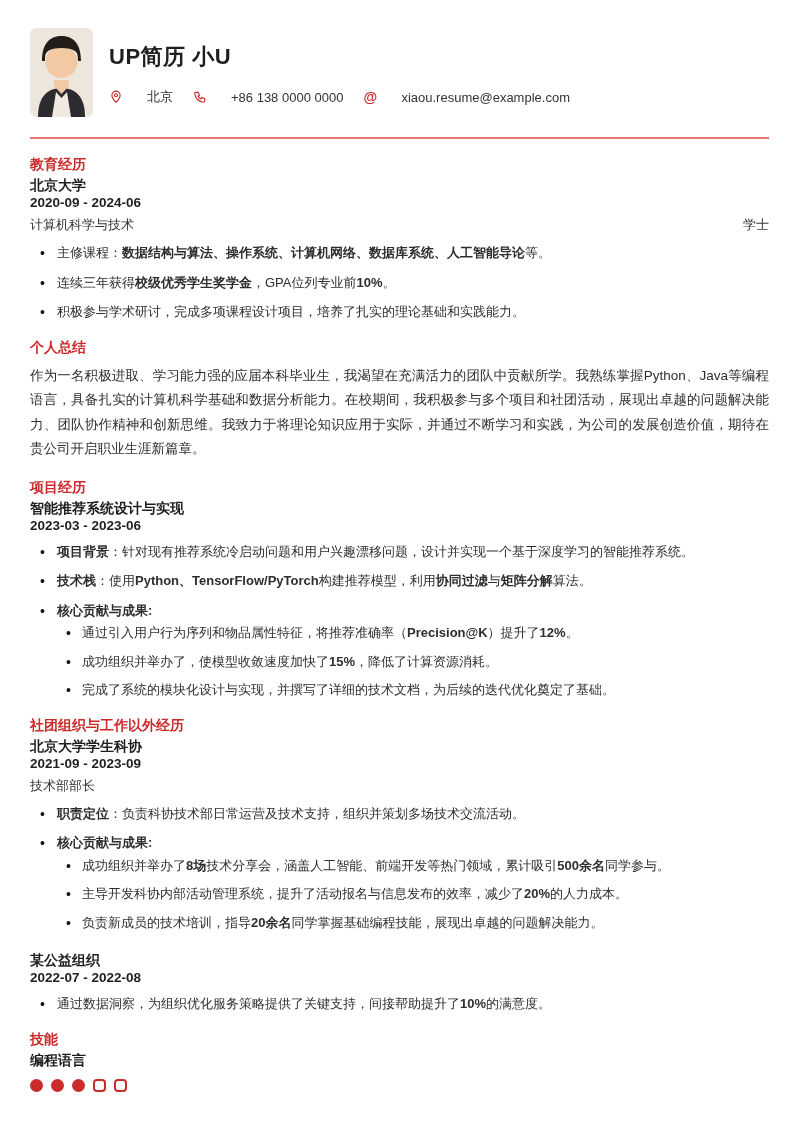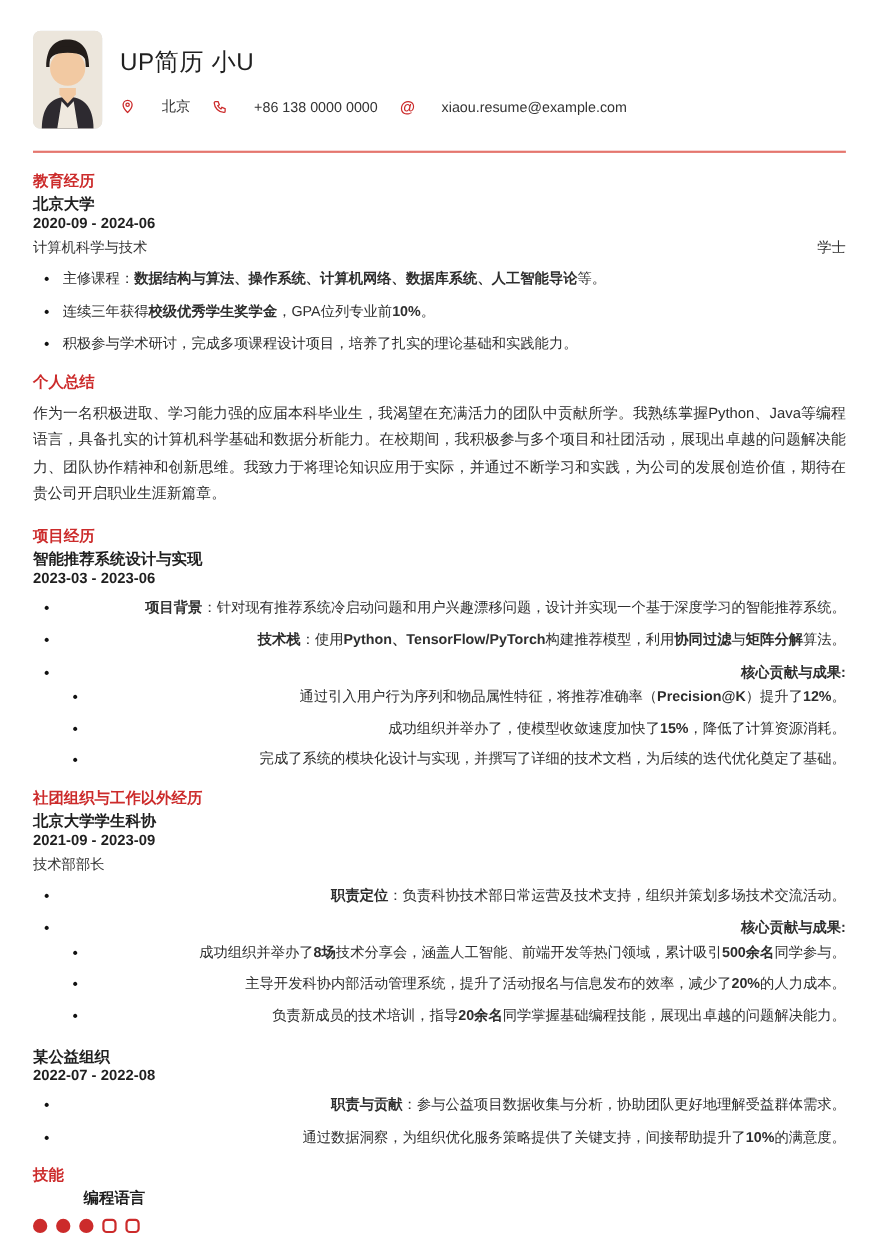--- a/index.html
+++ b/index.html
@@ -12,21 +12,21 @@
   *{box-sizing:border-box;}
   html,body{margin:0;padding:0;background:#ffffff;}
   body{font-family:"Liberation Sans","DejaVu Sans",sans-serif;color:var(--text);}
   .page{width:799px;min-height:1130px;margin:0 auto;background:#fff;padding:28px 30px 24px 30px;}
 
   
   .header{display:flex;align-items:flex-start;gap:16px;}
   .avatar{width:63px;height:89px;border-radius:7px;overflow:hidden;flex:0 0 auto;background:#ddd;}
   .avatar svg{display:block;width:100%;height:100%;}
   .header-right{padding-top:10px;}
-  .name{font-size:22px;font-weight:400;color:var(--heading);margin:4px 0 16px 0;letter-spacing:.5px;}
+  .name{font-size:22px;font-weight:700;color:var(--heading);margin:4px 0 16px 0;letter-spacing:.5px;}
   .contact{display:flex;align-items:center;gap:20px;font-size:13px;color:#333;}
   .contact-item{display:flex;align-items:center;gap:24px;}
   .cicon{display:inline-flex;width:14px;height:14px;align-items:center;justify-content:center;color:var(--accent);}
   .cicon svg{width:14px;height:14px;}
   .at-glyph{color:var(--accent);font-weight:700;font-size:14px;line-height:1;}
   .divider{border:none;border-top:2px solid var(--divider);margin:20px 0 0 0;}
 
   
   .section-title{color:var(--accent);font-weight:700;font-size:14px;margin:17px 0 3px 0;}
   .entry-head{display:flex;justify-content:space-between;align-items:baseline;flex-direction:column;}
@@ -37,27 +37,27 @@
   ul.bullets{list-style:none;margin:9px 0 6px 0;padding:0;}
   ul.bullets > li{position:relative;padding-left:27px;margin-bottom:10px;font-size:13px;line-height:1.5;color:var(--text);}
   ul.bullets > li::before{content:"\2022";position:absolute;left:10px;top:0;color:#111;font-size:14px;}
   ul.bullets.sub{margin:3px 0 0 0;}
   ul.bullets.sub > li{padding-left:25px;margin-bottom:9px;}
   ul.bullets.sub > li::before{left:9px;}
   .b{font-weight:700;}
 
   .summary-text{font-size:13.5px;line-height:1.82;text-align:justify;margin:7px 0 0 0;color:var(--text);}
 
-  .entry-block{margin-bottom:4px;text-align:right;}
+  .entry-block{margin-bottom:4px;}
   .entry-gap{height:10px;}
 
   
   .skill-group{margin:0 0 15px 0;}
   .skill-name{font-weight:700;font-size:14px;color:var(--heading);margin:12px 0 9px 0;}
-  .skill-name.first{margin-top:2px;margin-left:46px;}
+  .skill-name.first{margin-top:2px;}
   .dots{display:flex;gap:8px;margin:0 0 12px 0;}
   .dot{width:13px;height:13px;display:inline-block;}
   .dot.filled{background:var(--accent);border-radius:50%;}
   .dot.empty{border:2.5px solid var(--accent);border-radius:4px;background:#fff;}
 </style>
 </head>
 <body>
 
 <div class="page">
 
@@ -166,21 +166,20 @@
     </div>
 
     <div class="entry-gap"></div>
 
     <div class="entry-block">
       <div class="entry-head">
         <span class="entry-title">某公益组织</span>
         <span class="entry-date">2022-07 - 2022-08</span>
       </div>
       <ul class="bullets">
-          <li><span class="b">职责与贡献</span><span>：参与公益项目数据收集与分析，协助团队更好地理解受益群体需求。</span></li>
           <li><span>通过数据洞察，为组织优化服务策略提供了关键支持，间接帮助提升了</span><span class="b">10%</span><span>的满意度。</span></li>
         </ul>
     </div>
   </div>
 
   <div class="section">
     <div class="section-title">技能</div>
 
     <div class="skill-group">
       <div class="skill-name first">编程语言</div>

